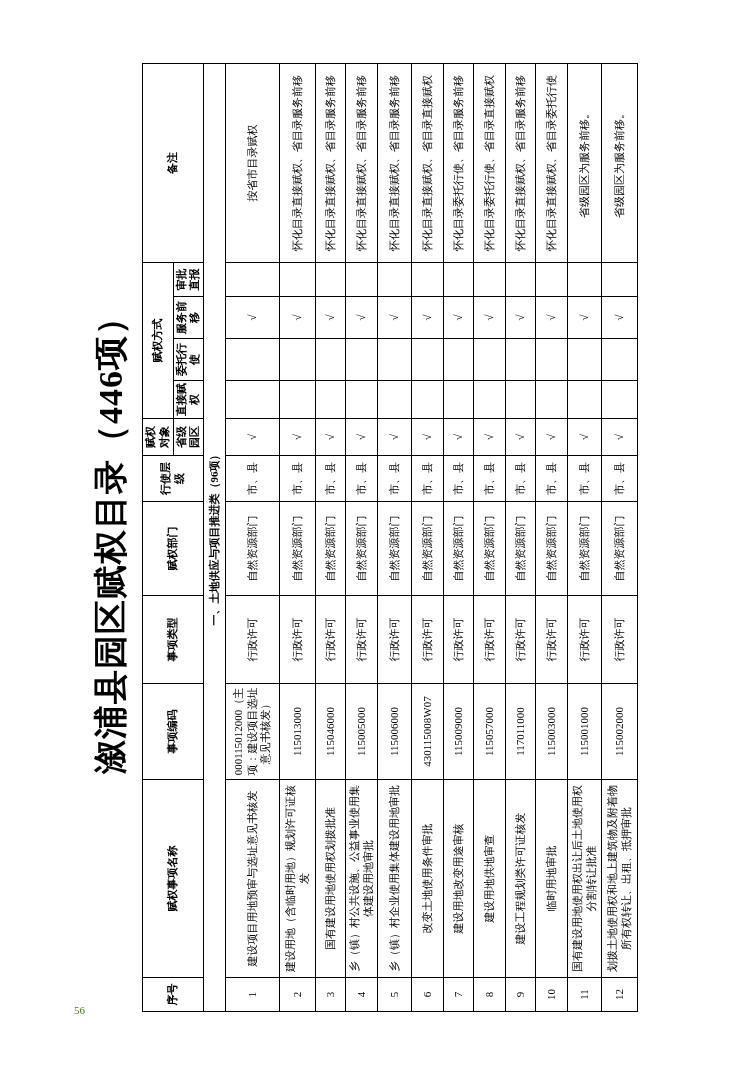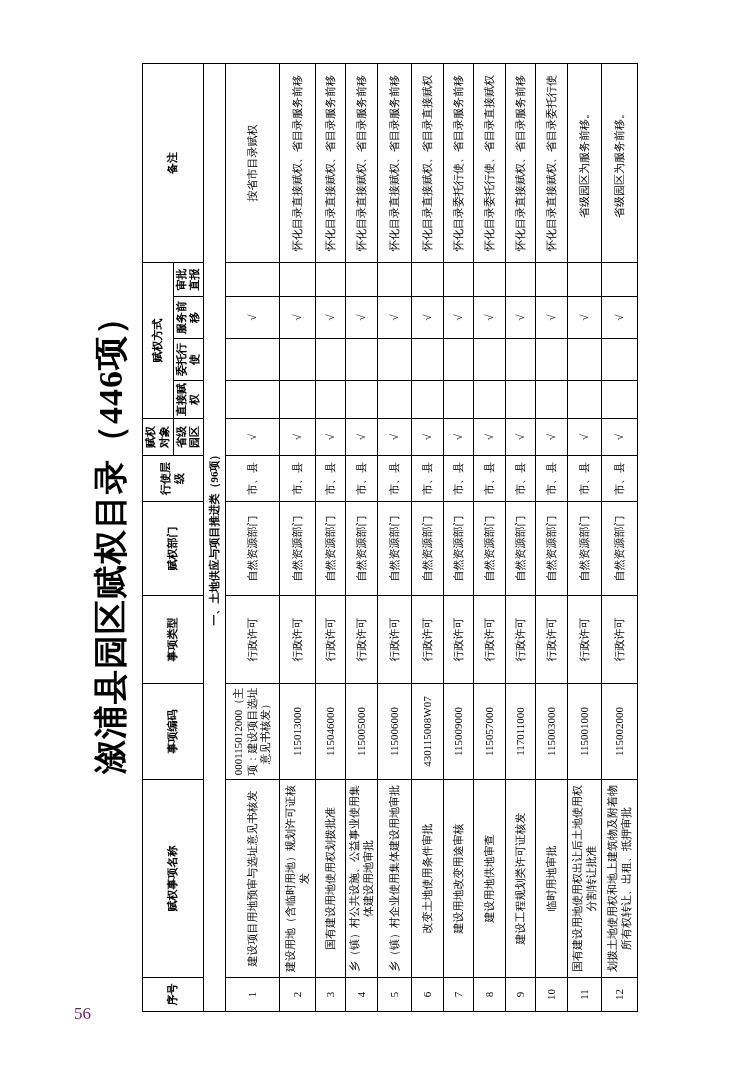--- a/index.html
+++ b/index.html
@@ -1,19 +1,19 @@
 <!DOCTYPE html>
 <html><head>
 <meta charset="utf-8">
 <style>
   html,body{margin:0;padding:0;background:#ffffff;}
   .page{position:relative;width:755px;height:1077px;background:#fff;overflow:hidden;
         color:#000;}
   .pageno{position:absolute;left:74px;top:1004px;
-          font-family:"Liberation Serif","DejaVu Serif",serif;font-size:17px;color:#701a75;}
+          font-family:"Liberation Serif","DejaVu Serif",serif;font-size:11px;color:#4d7c0f;}
   .rotated{position:absolute;left:-102px;top:252px;width:950px;height:570px;
            transform:rotate(-90deg);}
   .doc-title{width:950px;text-align:center;line-height:46px;height:46px;margin:0 0 8px 0;
              font-family:"Liberation Serif","DejaVu Serif",serif;font-weight:bold;
              font-size:34px;letter-spacing:1px;white-space:nowrap;}
   table.auth{border-collapse:collapse;table-layout:fixed;width:948px;background:#fff;}
   table.auth th, table.auth td{border:1px solid #000;padding:1px 2px;vertical-align:middle;
              overflow:hidden;text-align:center;line-height:1.25;}
   table.auth th{font-family:"Liberation Sans","DejaVu Sans",sans-serif;font-weight:bold;
              font-size:11px;}

